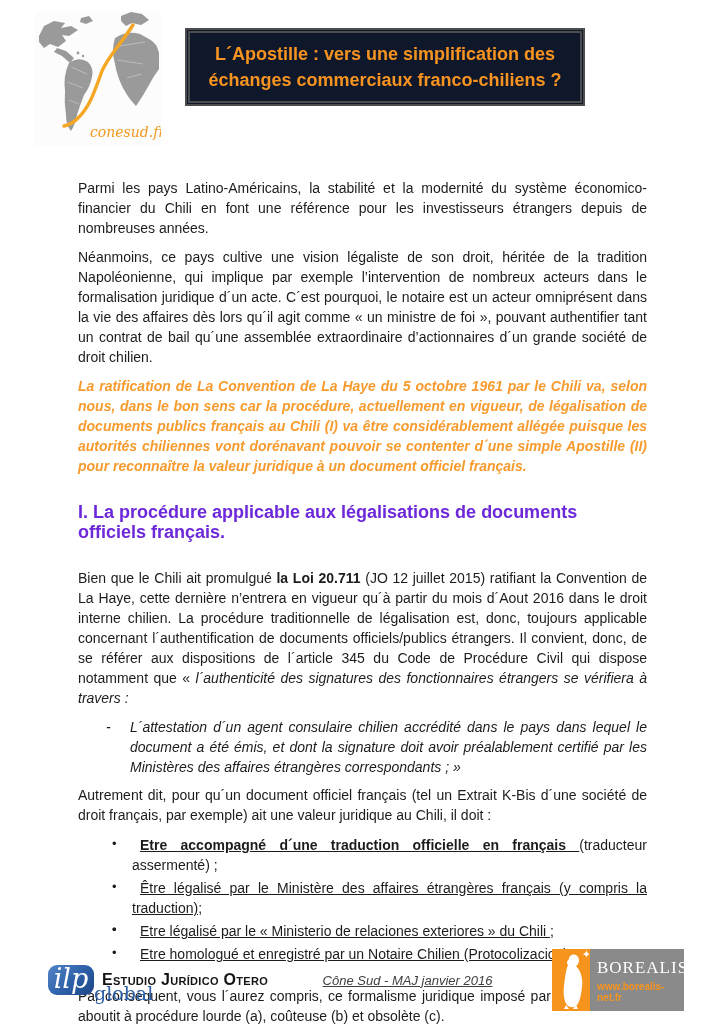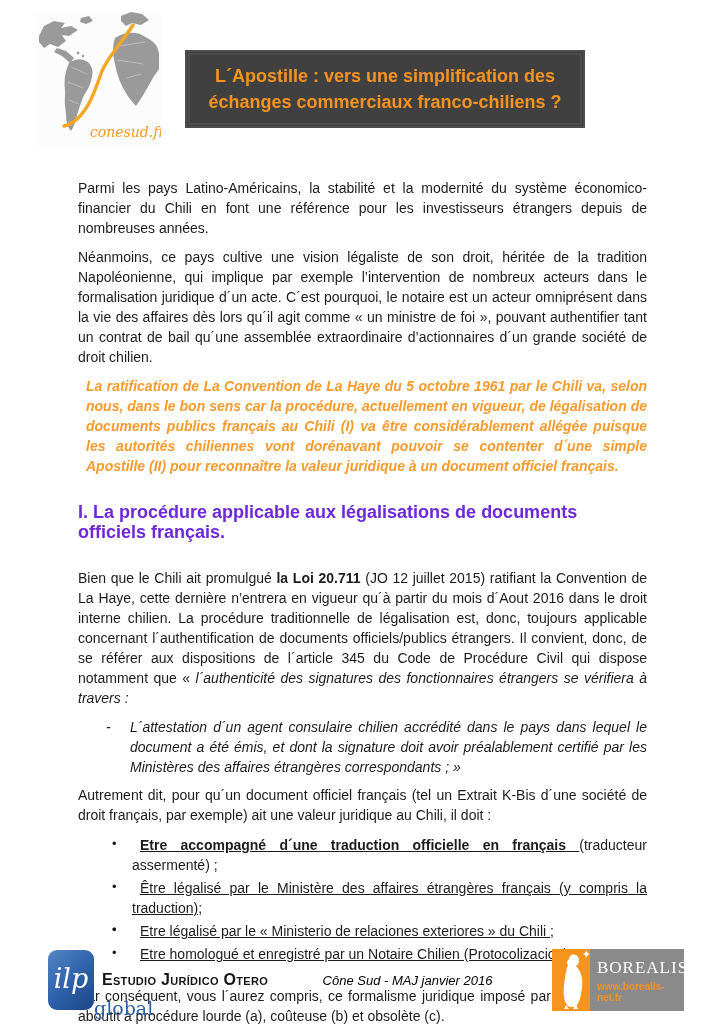--- a/index.html
+++ b/index.html
@@ -13,39 +13,39 @@
     color: #1c1c1c;
   }
 
   
   .header { position: relative; height: 158px; }
   .conesud-logo {
     position: absolute; left: 35px; top: 12px;
     width: 126px; height: 134px; background: #fcfcfc;
   }
   .title-box {
-    position: absolute; left: 185px; top: 50px;
+    position: absolute; left: 185px; top: 28px;
     width: 400px; min-height: 74px;
     border: 5px double #4d4d4d;
-    background: #404040;
+    background: #0f172a;
     display: flex; flex-direction: column; justify-content: center;
     padding: 8px 6px;
   }
   .title-line {
     display: block; text-align: center;
     font-size: 18px; font-weight: bold; color: #f79320;
     line-height: 26px;
   }
 
   
   .main { padding: 20px 77px 0 78px; font-size: 14px; line-height: 20px; }
   .para { text-align: justify; margin-bottom: 9px; }
   .lead-orange {
     color: #f89b2e; font-weight: bold; font-style: italic;
-    text-align: justify; margin-top: 6px; margin-bottom: 14px; margin-left: 8px;
+    text-align: justify; margin-top: 6px; margin-bottom: 14px;
   }
   .section-heading {
     color: #6d28d9; font-weight: bold; font-size: 18px;
     margin-top: 26px; margin-bottom: 26px;
   }
   .quote-italic { font-style: italic; }
   .dash-row { display: flex; margin: 0 0 8px 28px; }
   .dash-marker { width: 24px; flex: 0 0 24px; font-style: italic; }
   .dash-text { flex: 1; text-align: justify; font-style: italic; }
   .bullet-list { list-style: none; margin: 10px 0 10px 32px; }
@@ -61,40 +61,40 @@
   .closing { text-align: justify; margin-top: 22px; }
 
   
   .footer {
     position: absolute; left: 0; top: 942px; width: 724px; height: 76px;
     display: flex; align-items: center; justify-content: space-between;
     padding: 0 40px 0 48px;
   }
   .ilp-logo { display: flex; align-items: center; position: relative; width: 215px; }
   .ilp-mark {
-    position: relative; width: 46px; height: 60px; border-radius: 9px;
+    position: relative; width: 46px; height: 30px; border-radius: 9px;
     background: linear-gradient(135deg, #5585c6 0%, #2c5fa8 55%, #1d4685 100%);
     display: flex; align-items: center; justify-content: center;
     flex: 0 0 46px;
   }
   .ilp-mark-text {
     font-family: "DejaVu Serif", serif; font-style: italic;
     color: #ffffff; font-size: 27px; line-height: 1; padding-bottom: 4px;
   }
   .ilp-global {
     position: absolute; left: 46px; bottom: -9px;
     font-family: "DejaVu Serif", serif; color: #2c5fa8; font-size: 19px;
   }
   .ilp-name {
     margin-left: 8px; font-weight: bold; font-variant: small-caps;
     font-size: 16px; letter-spacing: 0.3px; color: #141414; white-space: nowrap;
   }
   .footer-center {
-    font-style: italic; font-weight: 500; font-size: 13px; color: #000000;
-    flex: 1; text-align: center;
+    font-style: italic; font-weight: 500; font-size: 13px; color: #404040;
+    flex: 1; text-align: center; text-decoration: underline;
   }
   .borealis-logo {
     display: flex; width: 132px; height: 62px; flex: 0 0 132px;
   }
   .borealis-left {
     width: 38px; height: 62px; background: #f7941e; position: relative;
   }
   .borealis-sparkle {
     position: absolute; top: 0px; right: -1px; color: #ffffff;
     font-size: 11px; line-height: 11px;

